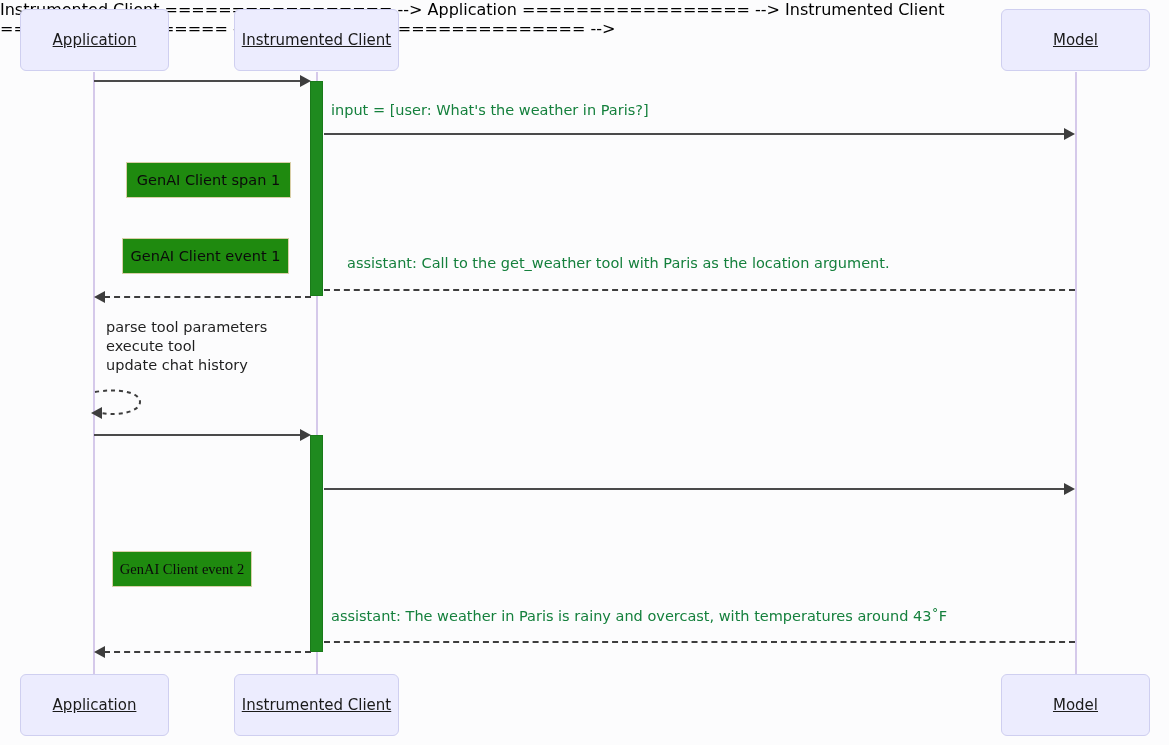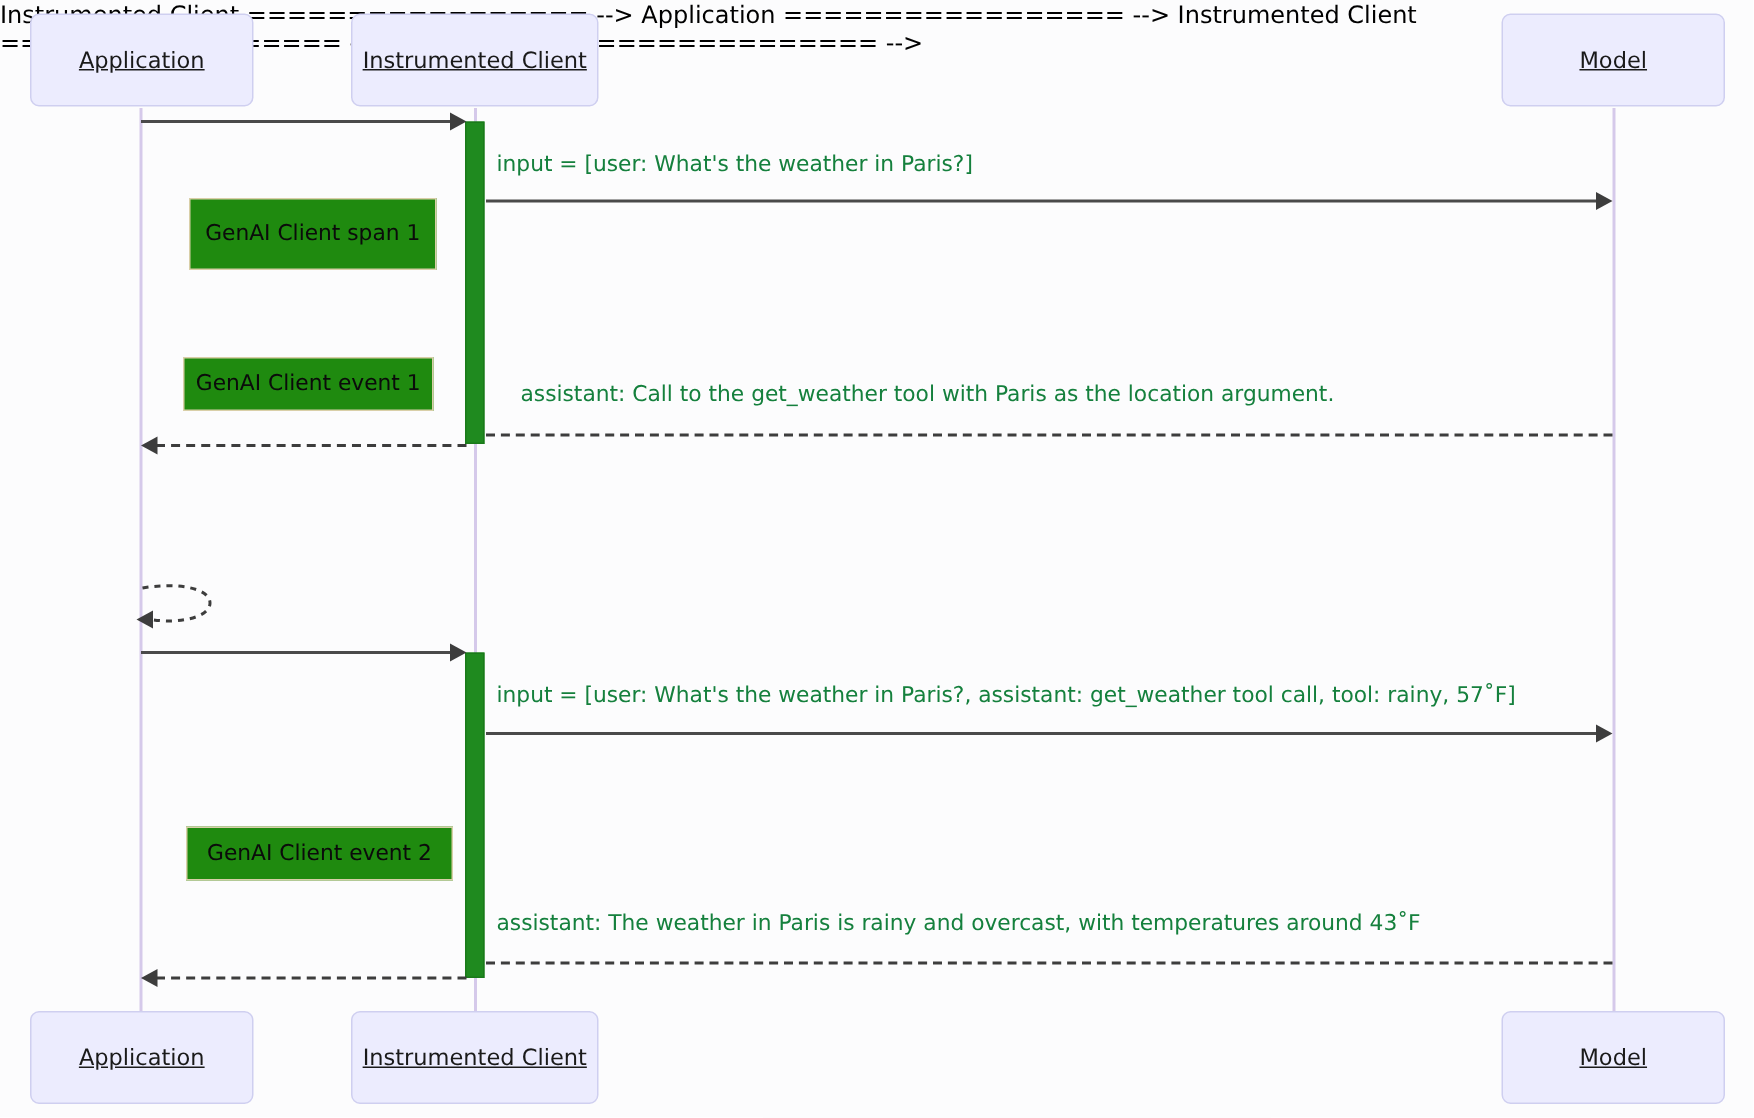--- a/index.html
+++ b/index.html
@@ -148,54 +148,56 @@
   
   <div class="arrow-line" style="left:94px; top:80px; width:212px;"></div>
   <div class="arrow-head right" style="left:300px; top:75px;"></div>
 
   
   <div class="msg-label" style="left:331px; top:102px;">input = [user: What's the weather in Paris?]</div>
   <div class="arrow-line" style="left:324px; top:133px; width:742px;"></div>
   <div class="arrow-head right" style="left:1064px; top:128px;"></div>
 
   
-  <div class="green-box" style="left:126px; top:132px; width:165px; height:48px;">
+  <div class="green-box" style="left:126px; top:162px; width:165px; height:36px;">
     <span>GenAI Client span 1</span>
   </div>
   <div class="green-box" style="left:122px; top:206px; width:167px; height:36px;margin-top:32px;">
     <span>GenAI Client event 1</span>
   </div>
 
    Instrumented Client ================= --&gt;
   <div class="msg-label" style="left:347px; top:255px;">assistant: Call to the get_weather tool with Paris as the location argument.</div>
   <div class="arrow-line dashed" style="left:324px; top:289px; width:751px;"></div>
 
    Application ================= --&gt;
   <div class="arrow-line dashed" style="left:104px; top:296px; width:207px;"></div>
   <div class="arrow-head left" style="left:94px; top:291px;"></div>
 
   
+  <div class="note-text" style="left:106px; top:318px;">parse tool parameters
+execute tool
+update chat history</div>
 
   
   <svg class="selfloop" style="left:88px; top:386px; width:70px; height:36px;" viewBox="0 0 70 36" xmlns="http://www.w3.org/2000/svg">
     <path d="M7,6 C30,2 52,6 52,16 C52,26 30,30 13,27" fill="none" stroke="#3d3d3d" stroke-width="2" stroke-dasharray="4,4"></path>
     <polygon points="14,21 14,33 3,27" fill="#3d3d3d"></polygon>
   </svg>
 
   
   <div class="arrow-line" style="left:94px; top:434px; width:212px;"></div>
   <div class="arrow-head right" style="left:300px; top:429px;"></div>
 
   
-  <div class="msg-label" style="left:331px; top:456px;">input = [user: What's the weather in Paris?, assistant: get_weather tool call, tool: rainy, 57˚F]</div>
   <div class="arrow-line" style="left:324px; top:488px; width:742px;"></div>
   <div class="arrow-head right" style="left:1064px; top:483px;"></div>
 
   
-  <div class="green-box" style="left:124px; top:551px; width:178px; height:36px;">
+  <div class="green-box" style="left:112px; top:551px; width:140px; height:36px;font-family:Liberation Serif, serif;">
     <span>GenAI Client event 2</span>
   </div>
 
    Instrumented Client ================= --&gt;
   <div class="msg-label" style="left:331px; top:608px;">assistant: The weather in Paris is rainy and overcast, with temperatures around 43˚F</div>
   <div class="arrow-line dashed" style="left:324px; top:641px; width:751px;"></div>
 
    Application ================= --&gt;
   <div class="arrow-line dashed" style="left:104px; top:651px; width:207px;"></div>
   <div class="arrow-head left" style="left:94px; top:646px;"></div>

